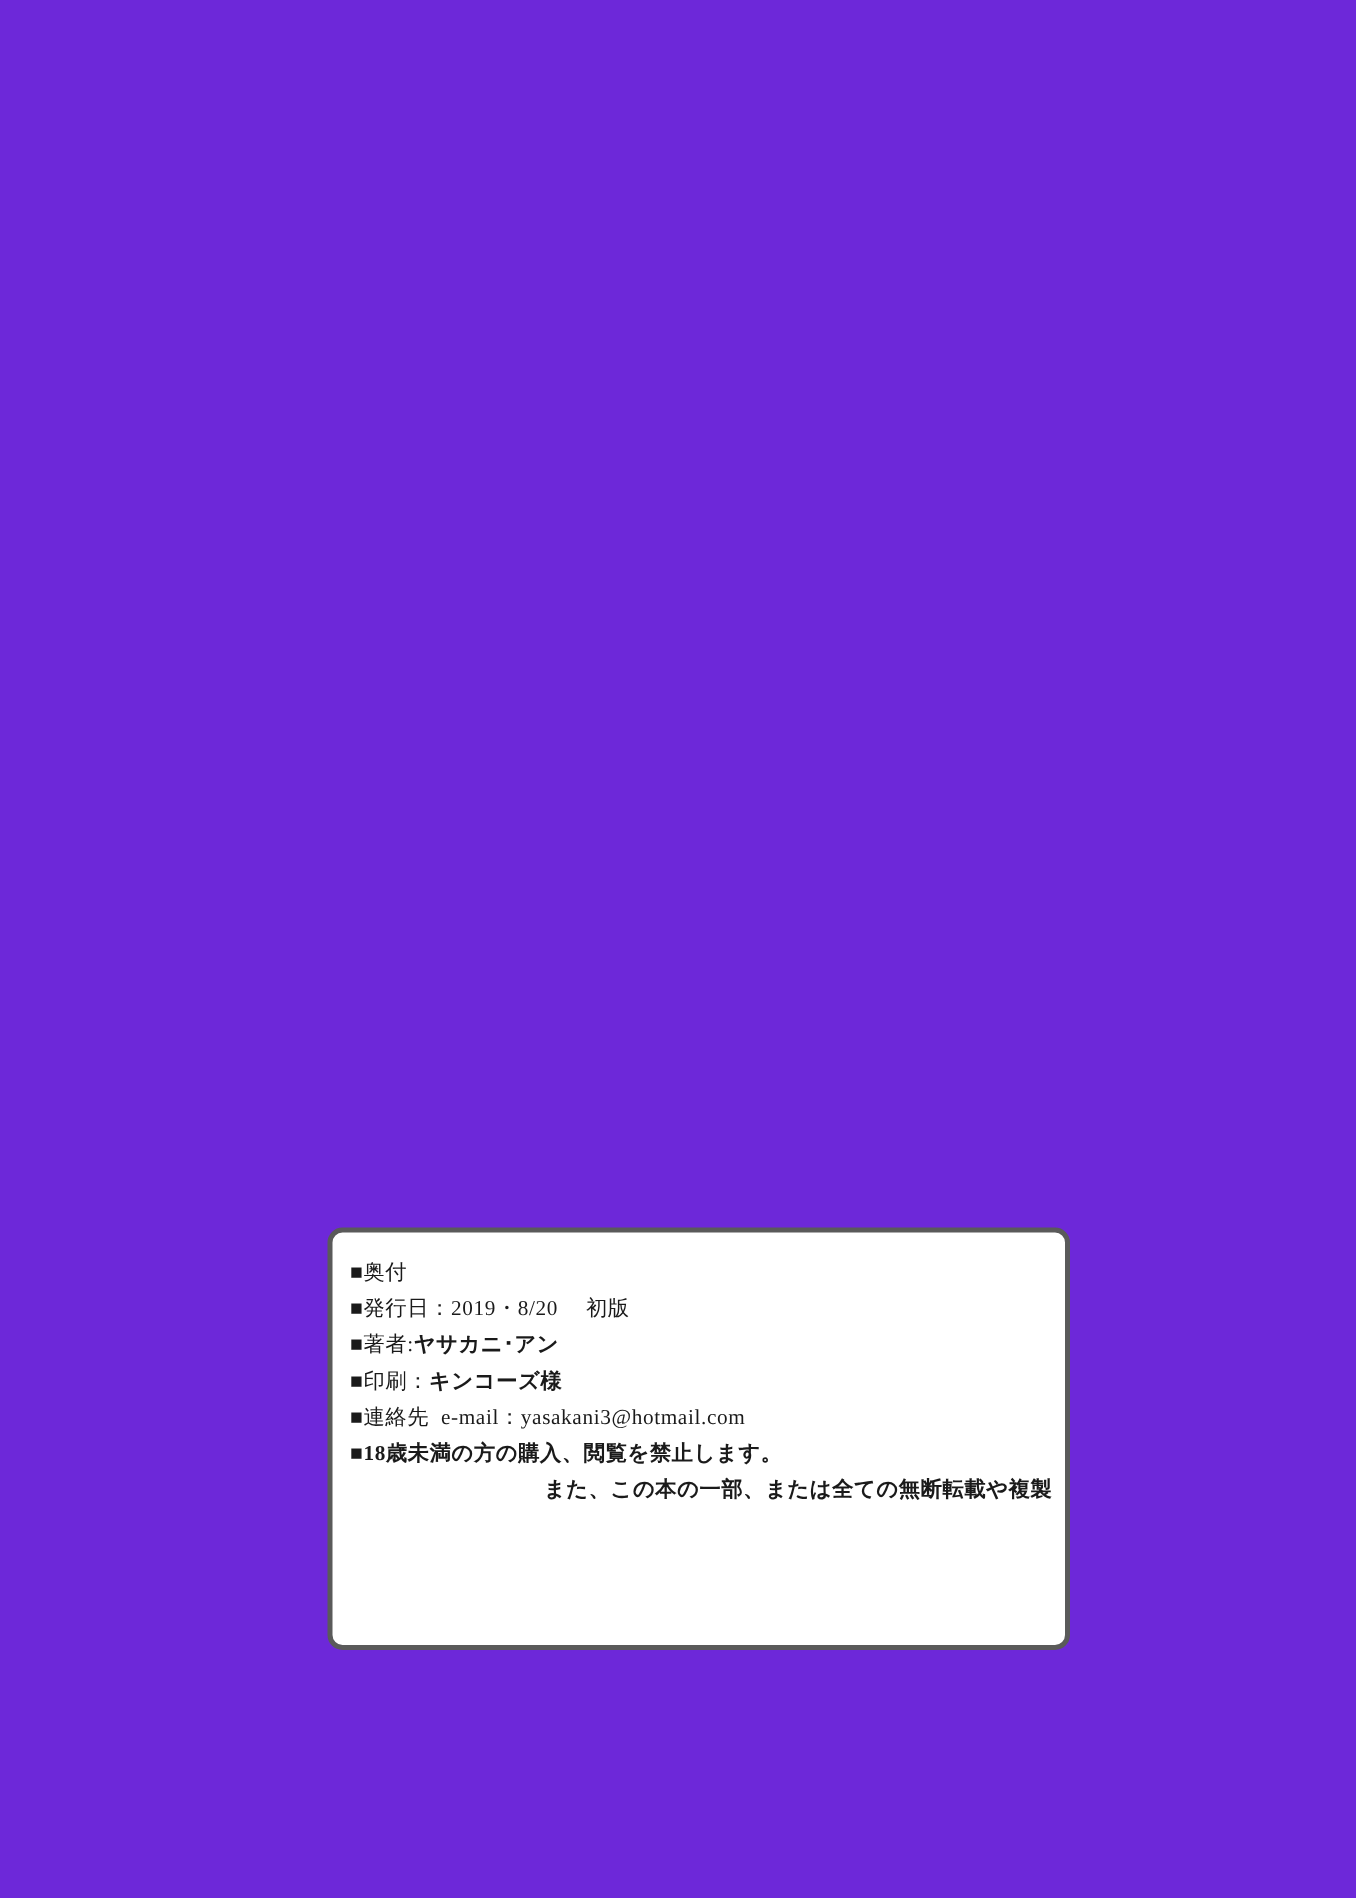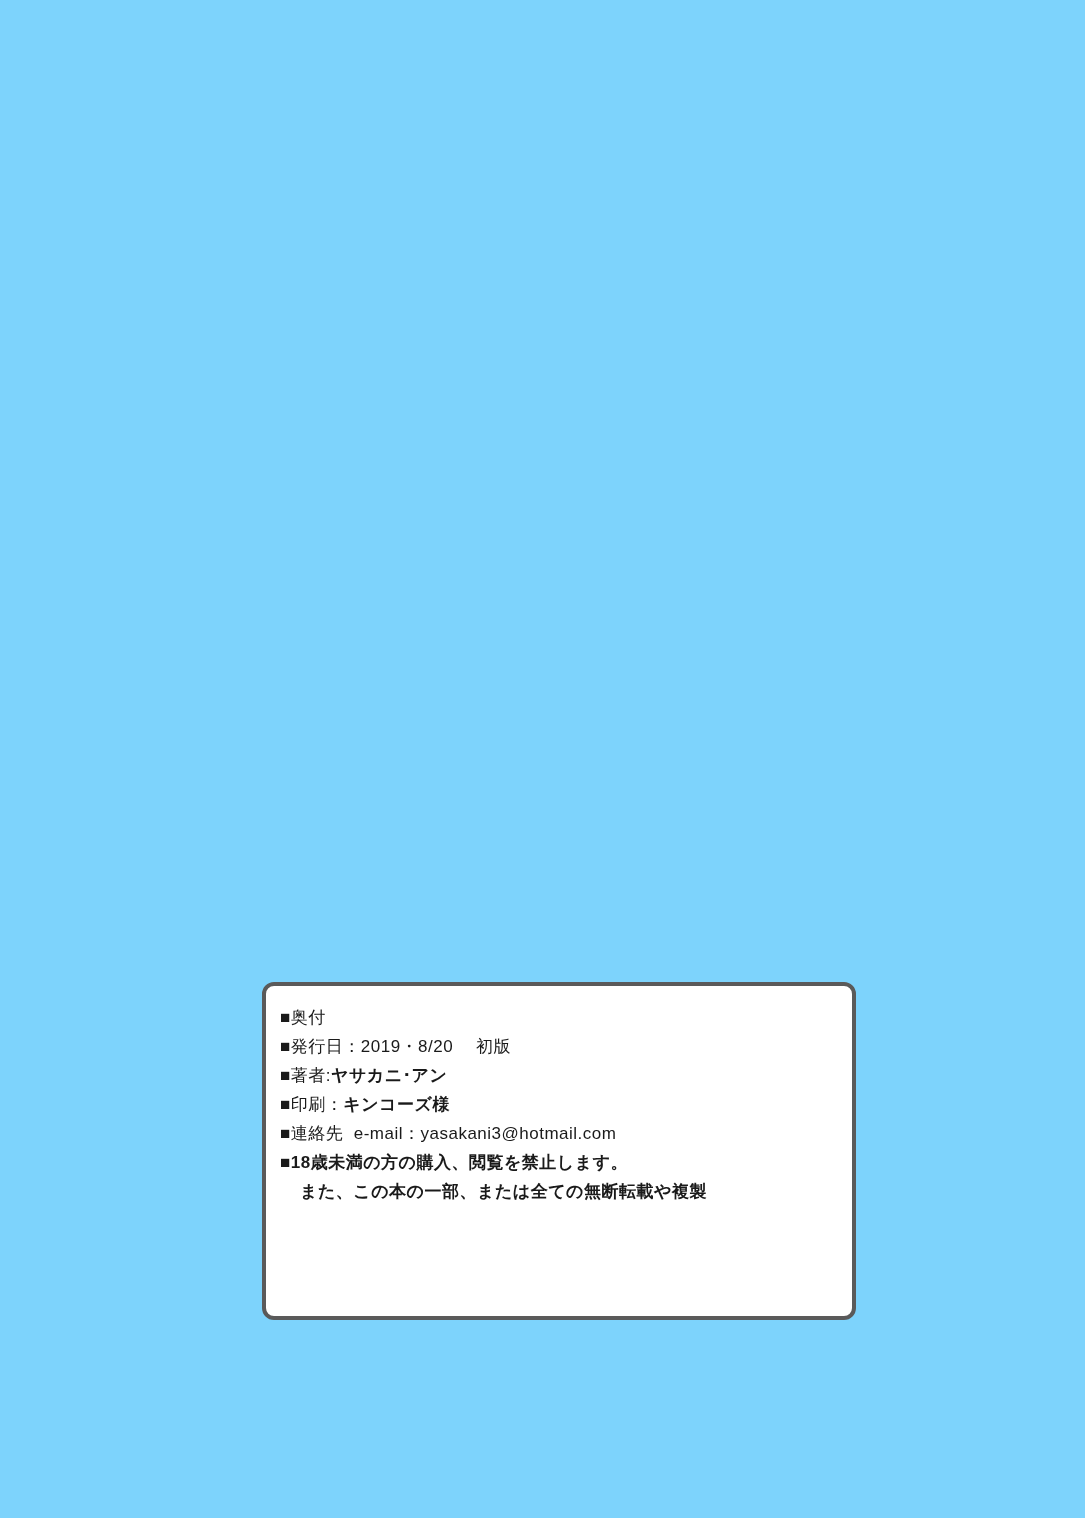--- a/index.html
+++ b/index.html
@@ -4,23 +4,23 @@
 <style>
   html, body {
     margin: 0;
     padding: 0;
     background: #ffffff;
   }
   .page {
     position: relative;
     width: 1085px;
     height: 1518px;
-    background: #7dd3fc;
+    background: #6d28d9;
     overflow: hidden;
-    font-family: Liberation Sans, sans-serif;
+    font-family: Liberation Serif, serif;
   }
   .colophon-box {
     position: absolute;
     left: 262px;
     top: 982px;
     width: 594px;
     height: 338px;
     box-sizing: border-box;
     border: 4px solid #5a5a5a;
     border-radius: 12px;
@@ -36,20 +36,21 @@
     letter-spacing: 0.5px;
   }
   .colophon-line .emphasis {
     font-weight: bold;
   }
   .indent-contact {
     padding-left: 86px;
   }
   .indent-notice {
     padding-left: 20px;
+    text-align: right;
   }
   .bold-line {
     font-weight: bold;
   }
 </style>
 </head>
 <body>
 
 <div class="page">
   <div class="colophon-box">

